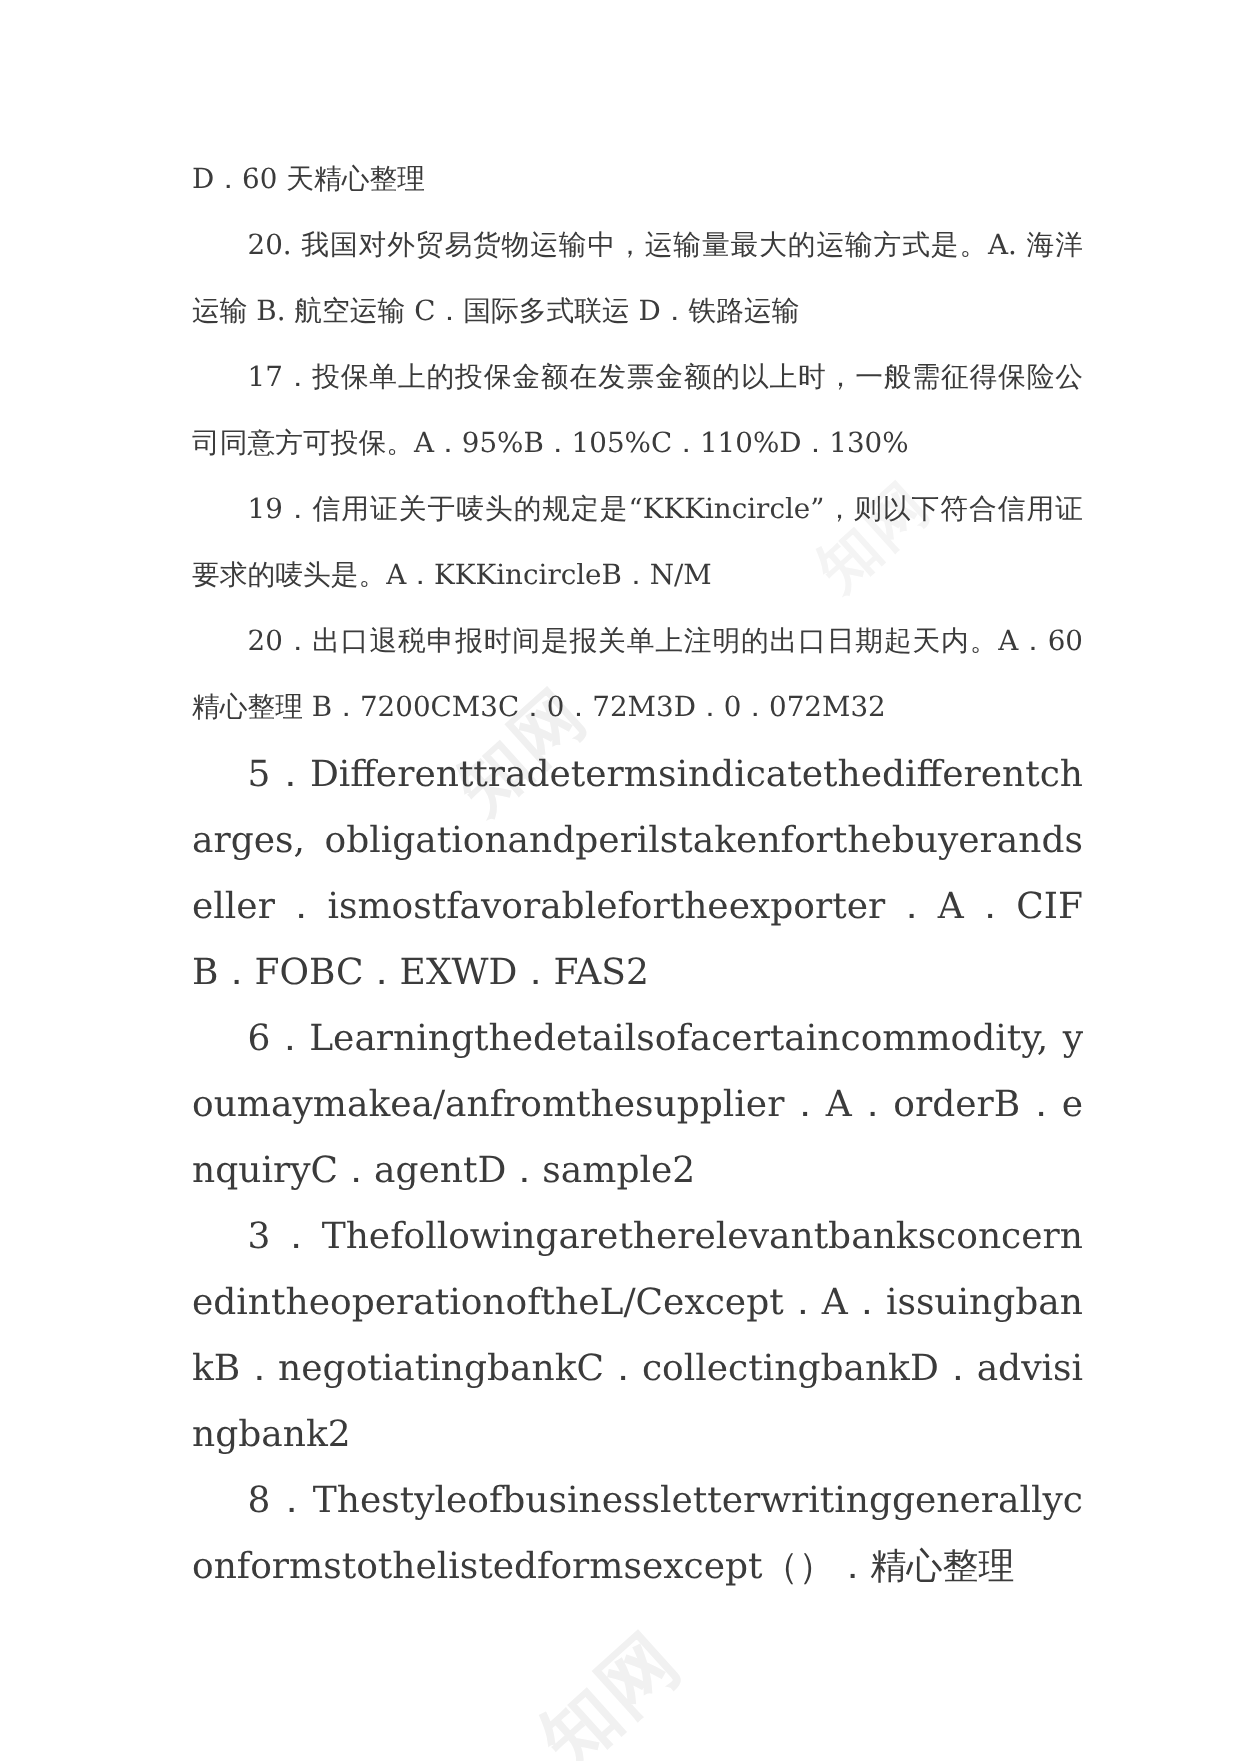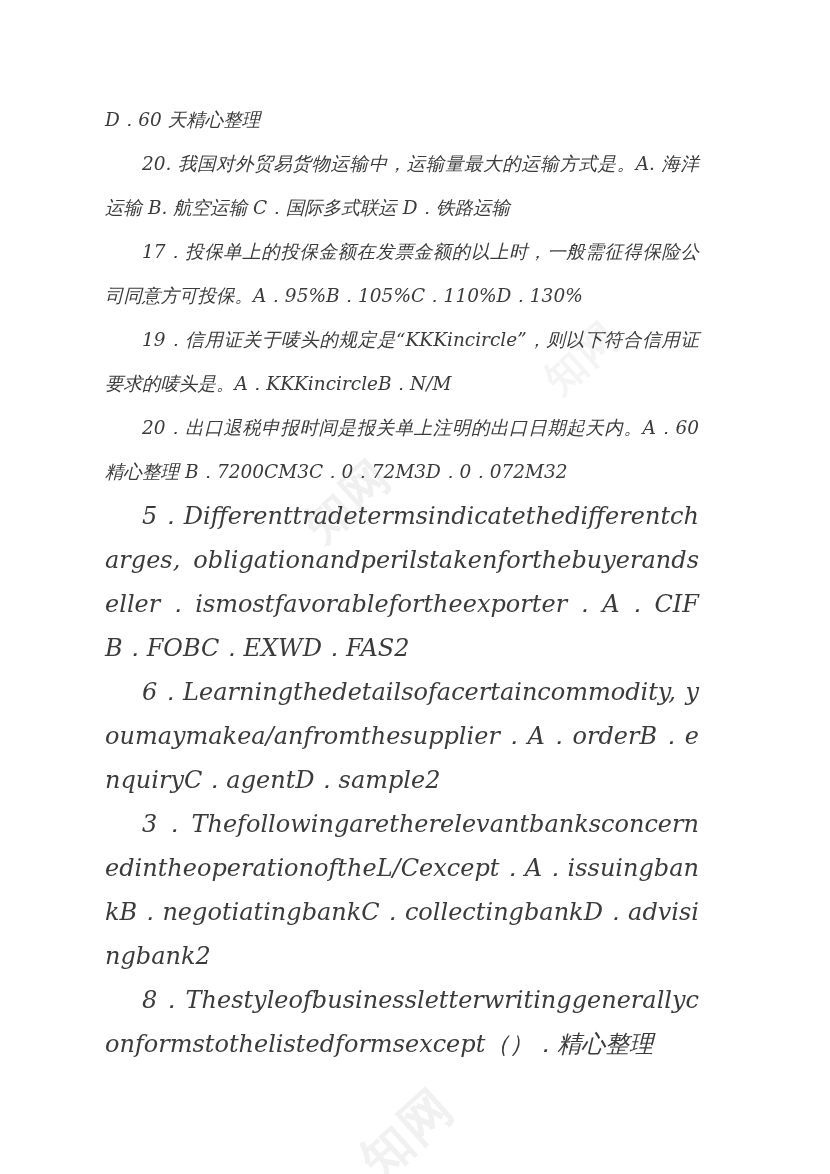--- a/index.html
+++ b/index.html
@@ -47,24 +47,23 @@
     left: 355px;
     top: 1100px;
     font-size: 50px;
     transform: rotate(-42deg);
     color: #f1f1f1;
   }
 
   
   .content {
     position: absolute;
-    left: 105px;
+    left: 128px;
     top: 98px;
     width: 594px;
-    font-style: italic;
   }
   .para {
     margin: 0;
     color: #3b3b3b;
     font-size: 18.5px;
     line-height: 44px;
     text-align: justify;
     text-justify: inter-character;
     word-break: break-all;
     overflow-wrap: anywhere;

